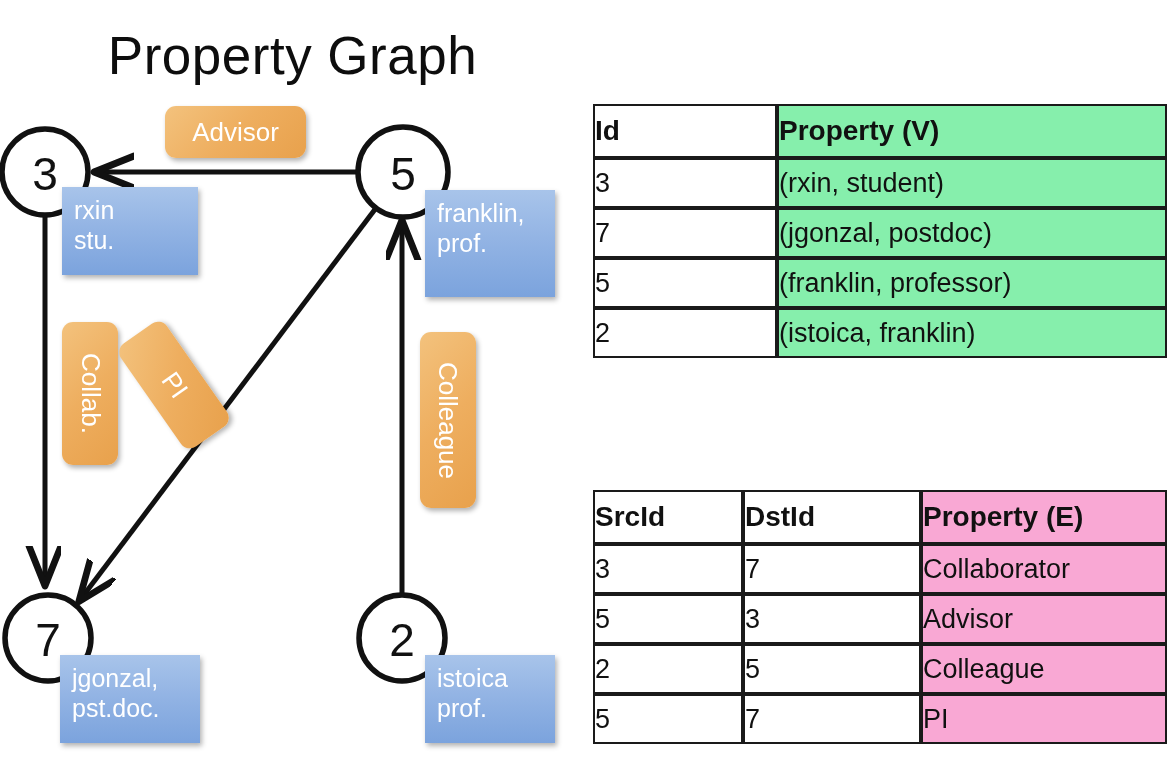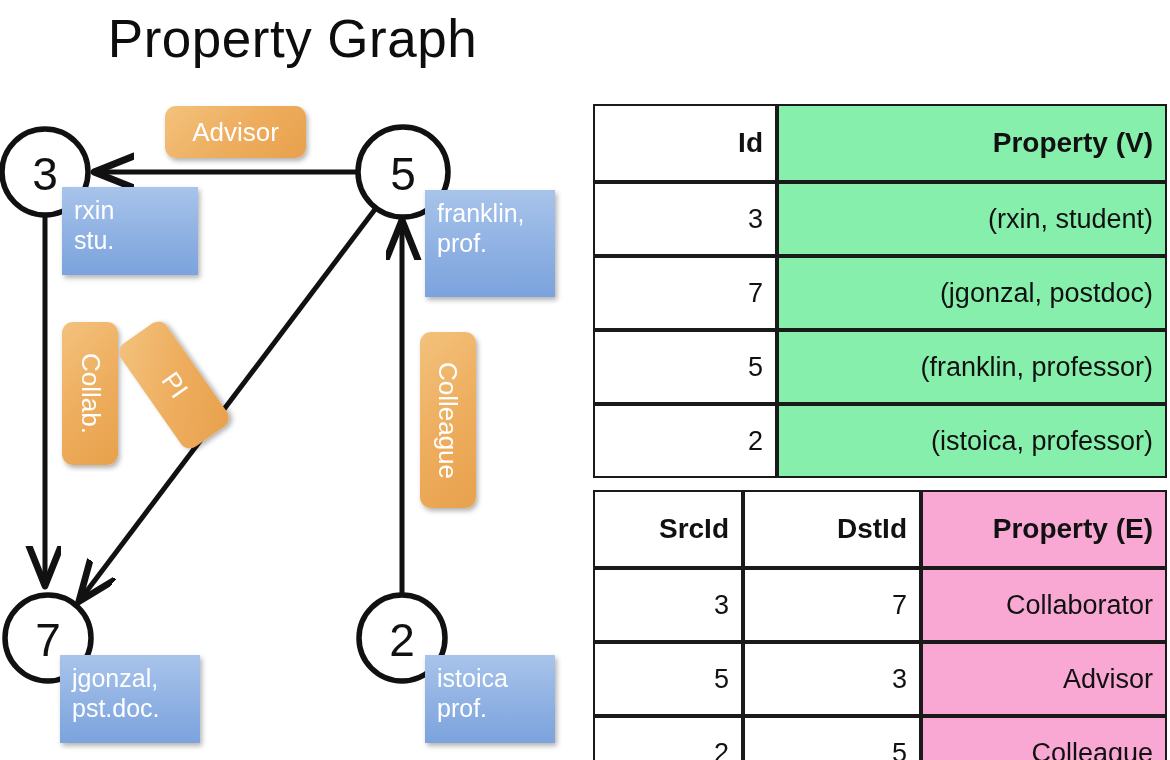--- a/index.html
+++ b/index.html
@@ -26,21 +26,21 @@
     font-family: "Liberation Sans", sans-serif;
     font-weight: 300;
     font-size: 52px;
     letter-spacing: 0.5px;
     color: #0d0d0d;
     white-space: nowrap;
     text-align: center;
   }
   #title-property-graph {
     left: 0px;
-    top: 8px;
+    top: 25px;
     width: 585px;
     font-size: 53px;
   }
   #title-vertex-table {
     left: 585px;
     top: 10px;
     width: 585px;
     font-size: 50px;
   }
   #title-edge-table {
@@ -117,25 +117,25 @@
   
   .dtable {
     position: absolute;
     border-collapse: separate;
     border-spacing: 0;
     table-layout: fixed;
     font-family: "Liberation Sans", sans-serif;
   }
   .dtable td, .dtable th {
     border: 2px solid #1a1a1a;
-    text-align: right;
+    text-align: left;
     font-weight: 300;
     font-size: 27px;
     color: #111;
-    padding: 12px;
+    padding: 0;
     height: 46px;
     vertical-align: middle;
   }
   .dtable th {
     font-weight: bold;
     font-size: 28px;
     height: 50px;
   }
   .cell-plain { background: #ffffff; }
   .cell-blue  { background: #86efac; }
@@ -228,21 +228,21 @@
       <tr>
         <td class="cell-plain">7</td>
         <td class="cell-blue">(jgonzal, postdoc)</td>
       </tr>
       <tr>
         <td class="cell-plain">5</td>
         <td class="cell-blue">(franklin, professor)</td>
       </tr>
       <tr>
         <td class="cell-plain">2</td>
-        <td class="cell-blue">(istoica, professor)</td>
+        <td class="cell-blue">(istoica, franklin)</td>
       </tr>
     </tbody>
   </table>
 
   <table class="dtable" id="edge-table">
     <colgroup>
         <col class="c-src">
         <col class="c-dst">
         <col class="c-prop">
       </colgroup>

